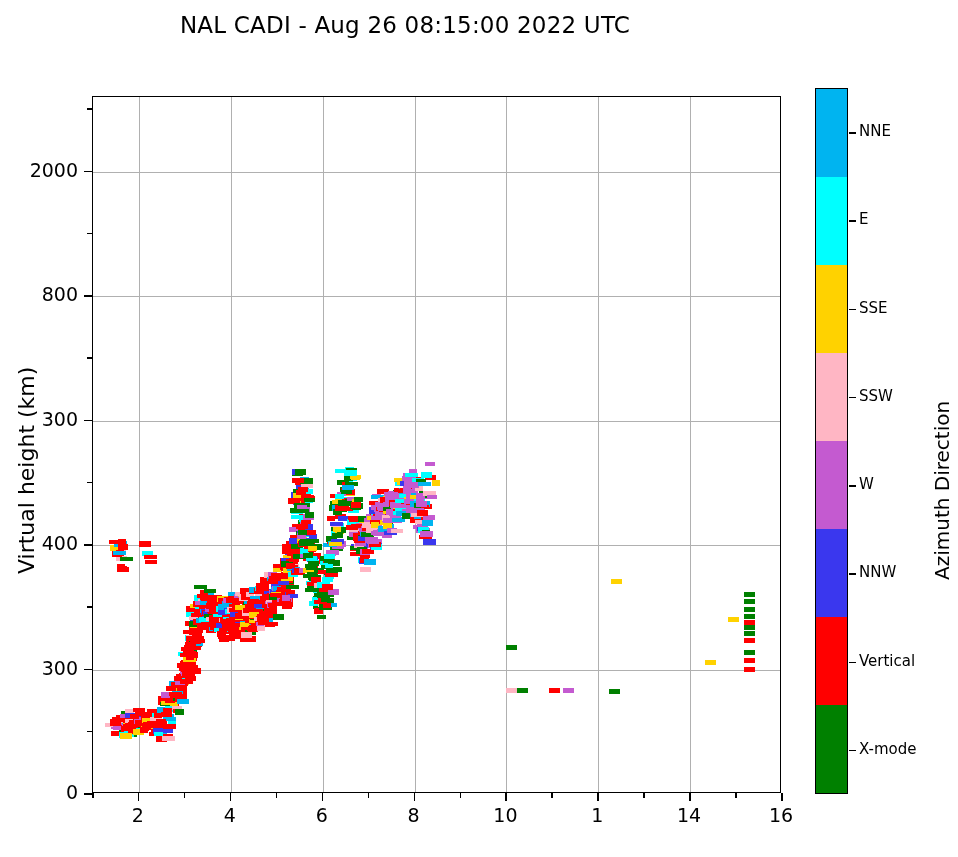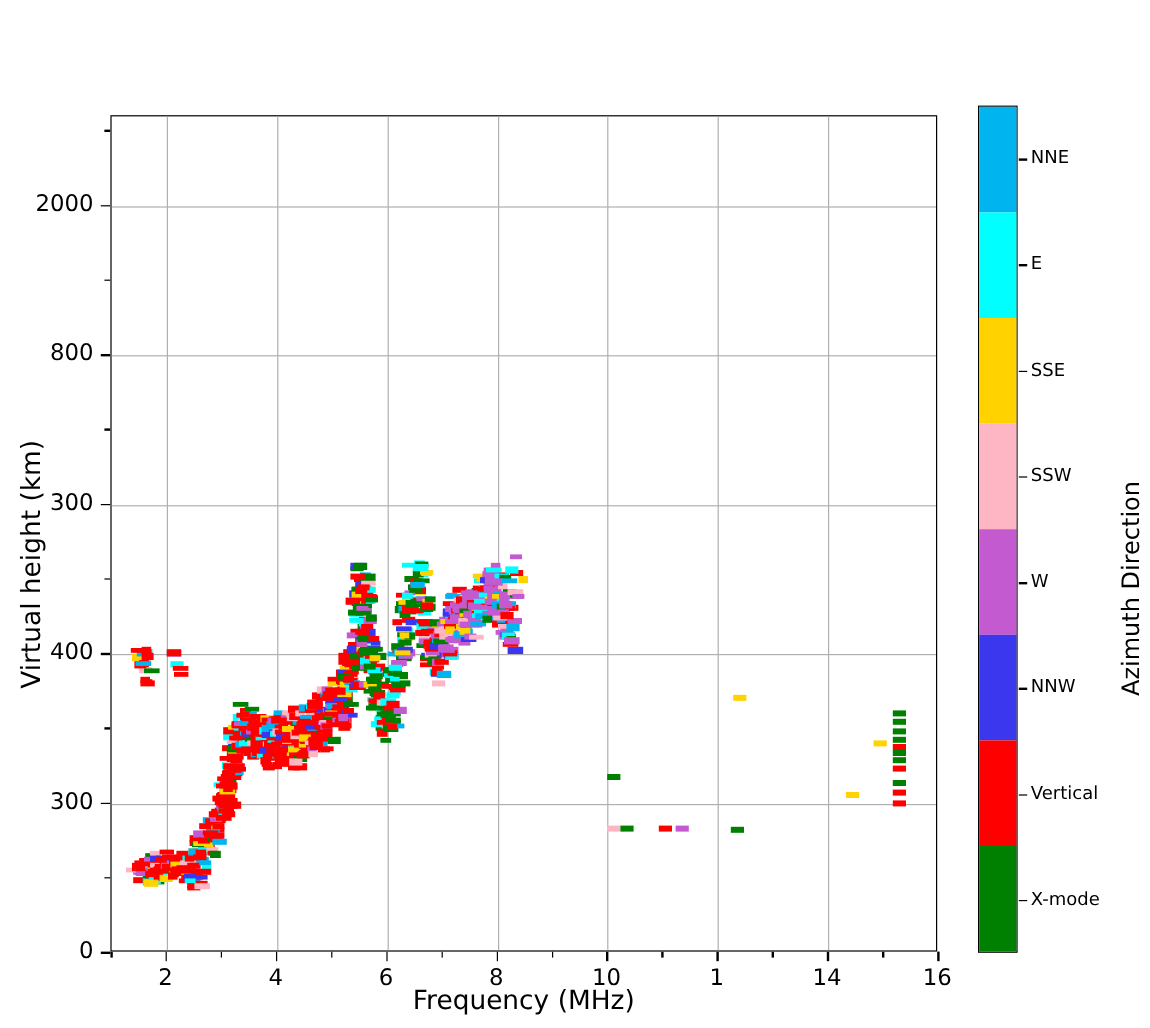--- a/index.html
+++ b/index.html
@@ -113,20 +113,21 @@
     transform-origin: 0 0;
     transform: rotate(-90deg);
     left: 930px; top: 580px;
   }
 </style>
 </head>
 <body>
 
 <div id="root">
 
+  <div class="title">NAL CADI - Aug 26 08:15:00 2022 UTC</div>
 
   <div class="axis-name-y">Virtual height (km)</div>
 
   <div id="y-axis-layer">
       <div class="ytick" style="left: 84px; top: 793px;"></div>
       <div class="ylabel-txt" style="right: 880px; top: 781px;">0</div>
       <div class="ytick" style="left: 84px; top: 668.5px;"></div>
       <div class="ylabel-txt" style="right: 880px; top: 656.5px;">300</div>
       <div class="ytick" style="left: 84px; top: 544.1px;"></div>
       <div class="ylabel-txt" style="right: 880px; top: 532.1px;">400</div>
@@ -1457,21 +1458,20 @@
         <div class="pt" style="left: 332.3px; top: 395.9px; width: 8px; height: 5px; background: rgb(0, 128, 0);"></div>
         <div class="pt" style="left: 338.5px; top: 382.7px; width: 8px; height: 6px; background: rgb(255, 210, 0);"></div>
         <div class="pt" style="left: 332px; top: 365.2px; width: 10px; height: 4px; background: rgb(196, 90, 208);"></div>
         <div class="pt" style="left: 329.7px; top: 393.8px; width: 13px; height: 5px; background: rgb(255, 182, 196);"></div>
         <div class="pt" style="left: 334.1px; top: 398px; width: 10px; height: 4px; background: rgb(196, 90, 208);"></div>
         <div class="pt" style="left: 325.2px; top: 385.1px; width: 13px; height: 4px; background: rgb(0, 180, 240);"></div>
         <div class="pt" style="left: 328.4px; top: 375.2px; width: 11px; height: 6px; background: rgb(0, 255, 255);"></div>
       </div>
   </div>
 
-  <div class="axis-name-x">Frequency (MHz)</div>
 
   <div class="cbar" id="cbar">
       <div class="cbar-band" style="background: rgb(0, 180, 240);"></div>
       <div class="cbar-band" style="background: rgb(0, 255, 255);"></div>
       <div class="cbar-band" style="background: rgb(255, 210, 0);"></div>
       <div class="cbar-band" style="background: rgb(255, 182, 196);"></div>
       <div class="cbar-band" style="background: rgb(196, 90, 208);"></div>
       <div class="cbar-band" style="background: rgb(58, 55, 238);"></div>
       <div class="cbar-band" style="background: rgb(255, 0, 0);"></div>
       <div class="cbar-band" style="background: rgb(0, 128, 0);"></div>

